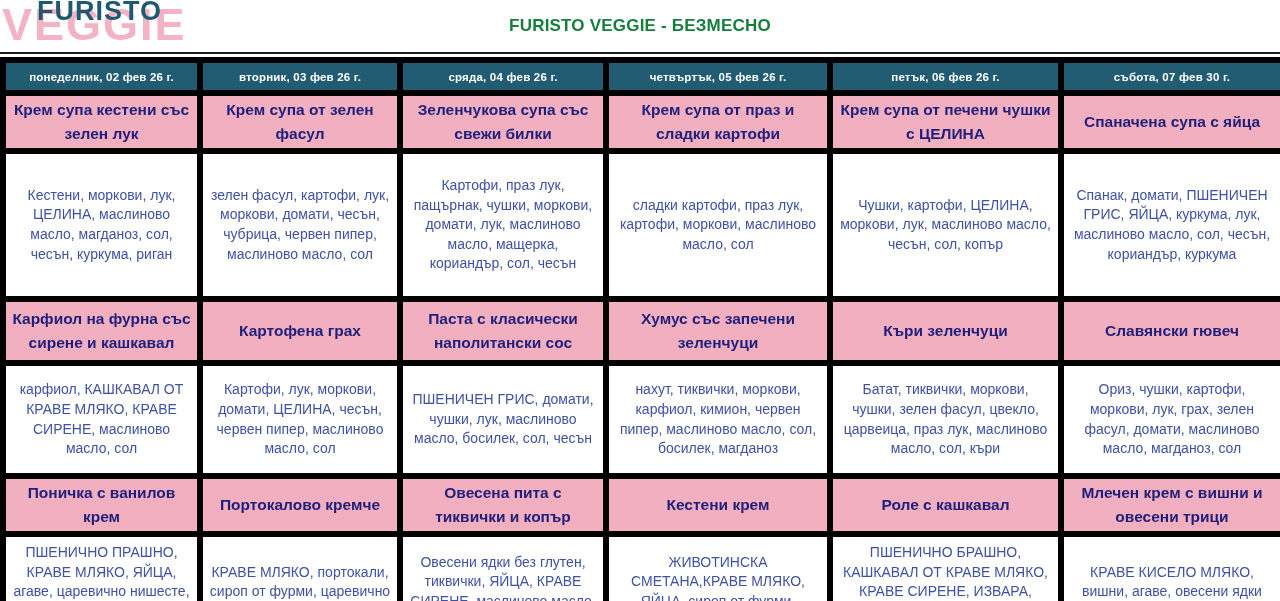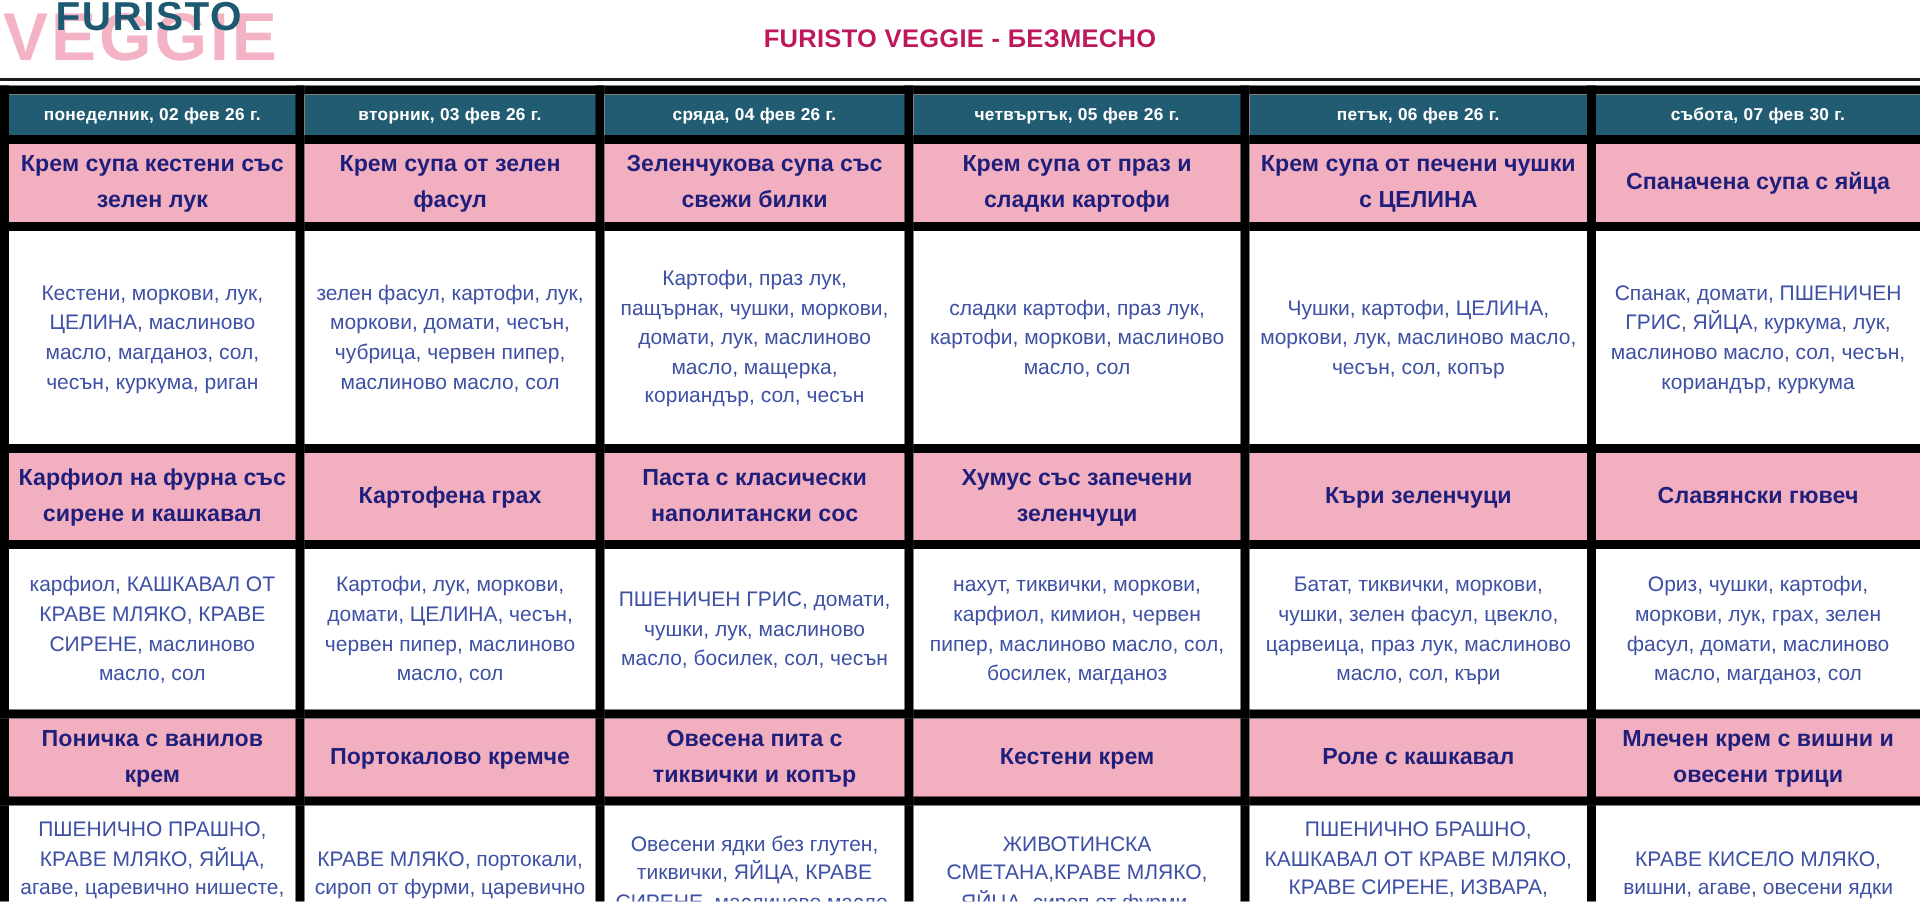--- a/index.html
+++ b/index.html
@@ -21,21 +21,21 @@
   }
   .logo-veggie{
     position:absolute;left:2px;top:2px;z-index:1;
     font-size:45px;font-weight:800;letter-spacing:2px;line-height:1;
     color:#f4b3c4;
     text-align:center;
   }
   .page-title{
     position:absolute;left:0;right:0;top:16px;
     text-align:center;
-    font-size:17px;font-weight:700;color:#be185d;
+    font-size:17px;font-weight:700;color:#15803d;
     letter-spacing:.2px;
   }
   
   .gap{height:3px;background:#ffffff;}
   table.menu{
     width:1280px;border-collapse:collapse;table-layout:fixed;
     border:1px solid #3f3f3f;
   }
   col.c1{width:197px}col.c2{width:200px}col.c3{width:206px}
   col.c4{width:224px}col.c5{width:231px}col.c6{width:222px}

